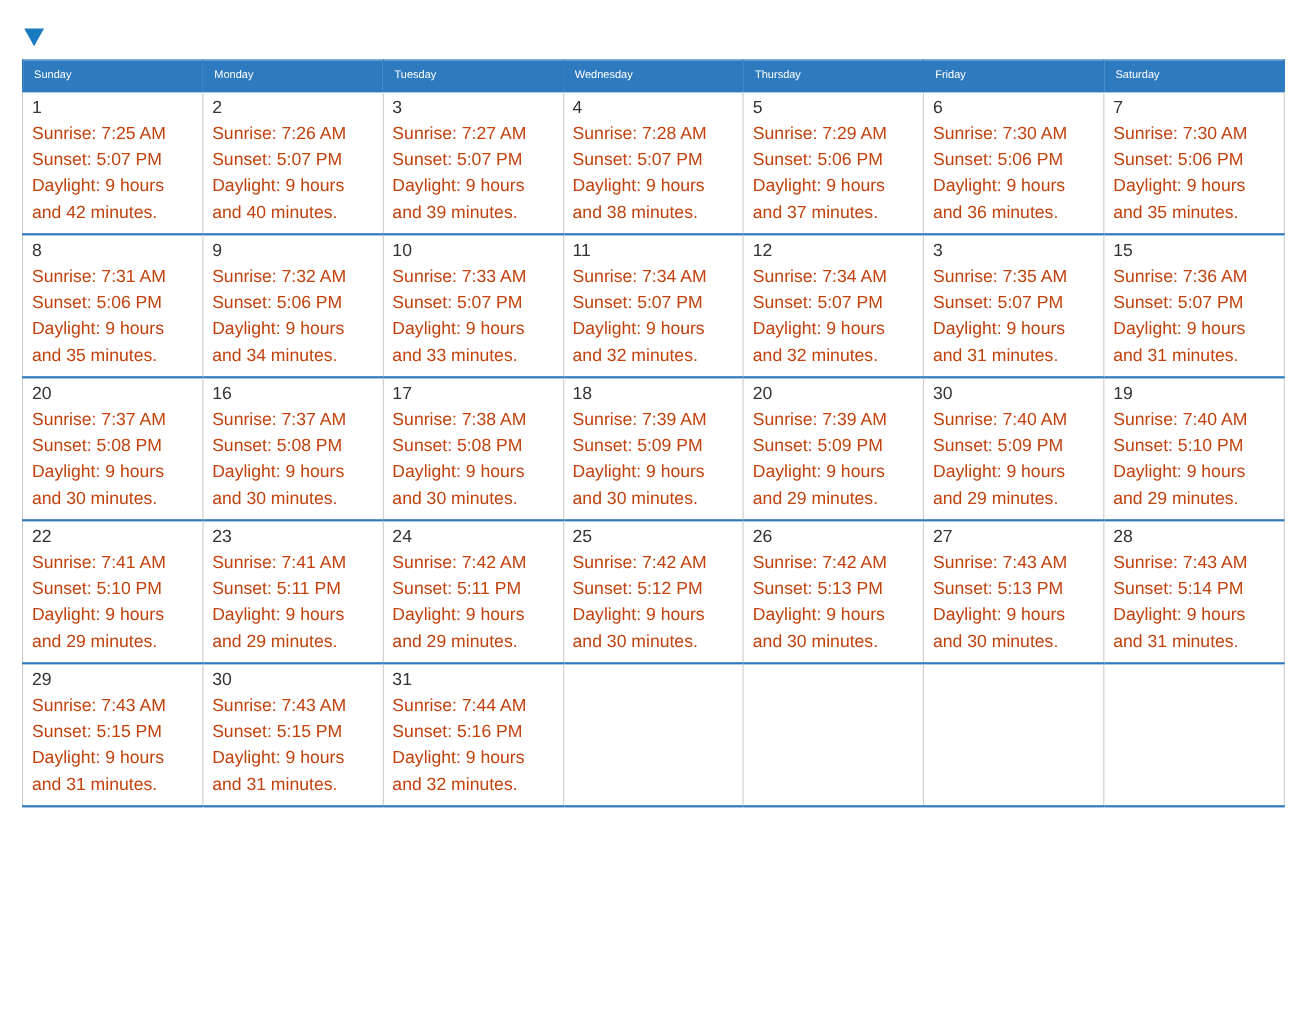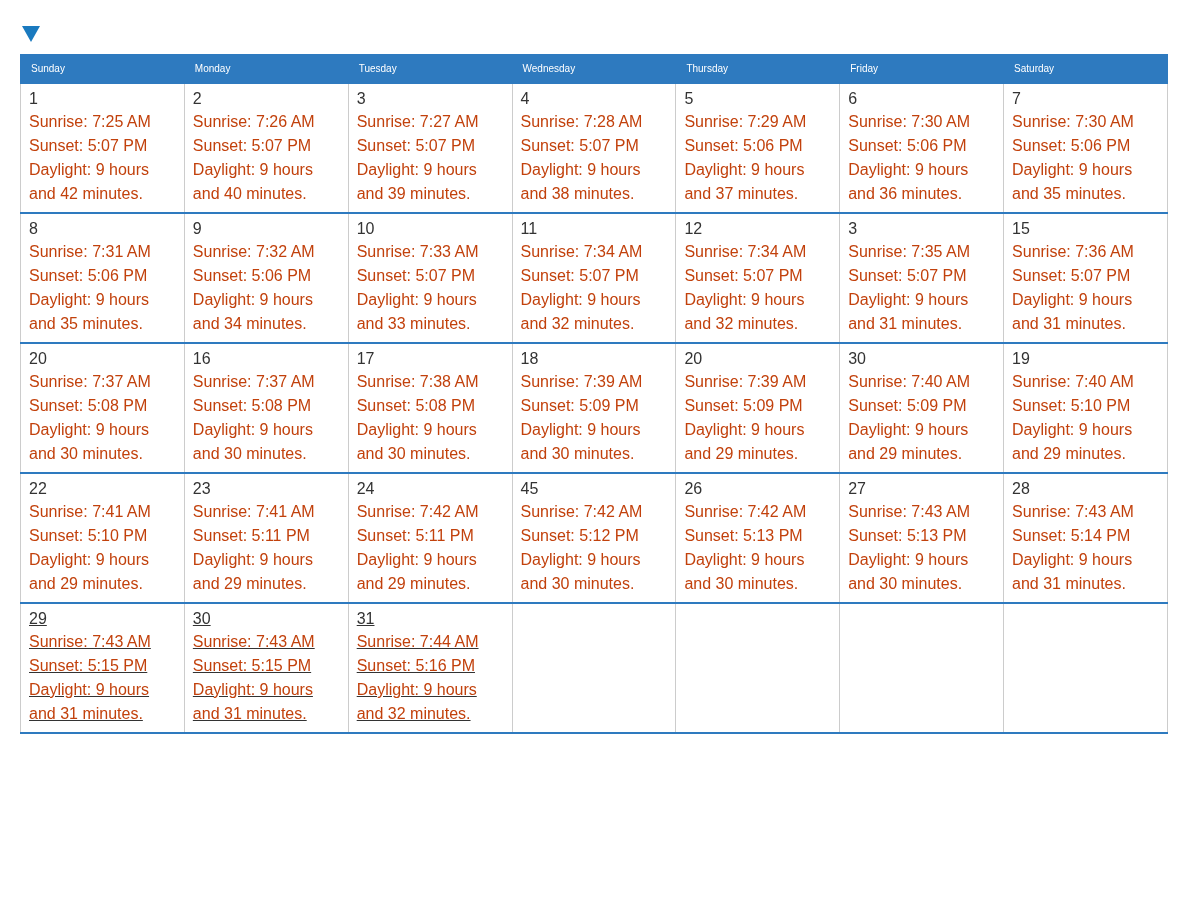--- a/index.html
+++ b/index.html
@@ -70,21 +70,20 @@
       border-top: 2px solid #2e7abf;
       padding: 6px 8px;
       width: 14.28%;
       min-height: 110px;
       font-size: 13px;
       color: #333;
       background: #fff;
     }
     .calendar-table tr:last-child td {
       border-bottom: 2px solid #2e7abf;
-      text-decoration: underline;
     }
     .day-number {
       font-size: 16px;
       font-weight: normal;
       display: block;
       margin-bottom: 2px;
     }
     .day-info {
       font-size: 16px;
       line-height: 1.5;
@@ -226,21 +225,21 @@
         </td>
         <td>
           <span class="day-number">23</span>
           <div class="day-info">Sunrise: 7:41 AM<br>Sunset: 5:11 PM<br>Daylight: 9 hours and 29 minutes.</div>
         </td>
         <td>
           <span class="day-number">24</span>
           <div class="day-info">Sunrise: 7:42 AM<br>Sunset: 5:11 PM<br>Daylight: 9 hours and 29 minutes.</div>
         </td>
         <td>
-          <span class="day-number">45</span>
+          <span class="day-number">25</span>
           <div class="day-info">Sunrise: 7:42 AM<br>Sunset: 5:12 PM<br>Daylight: 9 hours and 30 minutes.</div>
         </td>
         <td>
           <span class="day-number">26</span>
           <div class="day-info">Sunrise: 7:42 AM<br>Sunset: 5:13 PM<br>Daylight: 9 hours and 30 minutes.</div>
         </td>
         <td>
           <span class="day-number">27</span>
           <div class="day-info">Sunrise: 7:43 AM<br>Sunset: 5:13 PM<br>Daylight: 9 hours and 30 minutes.</div>
         </td>

